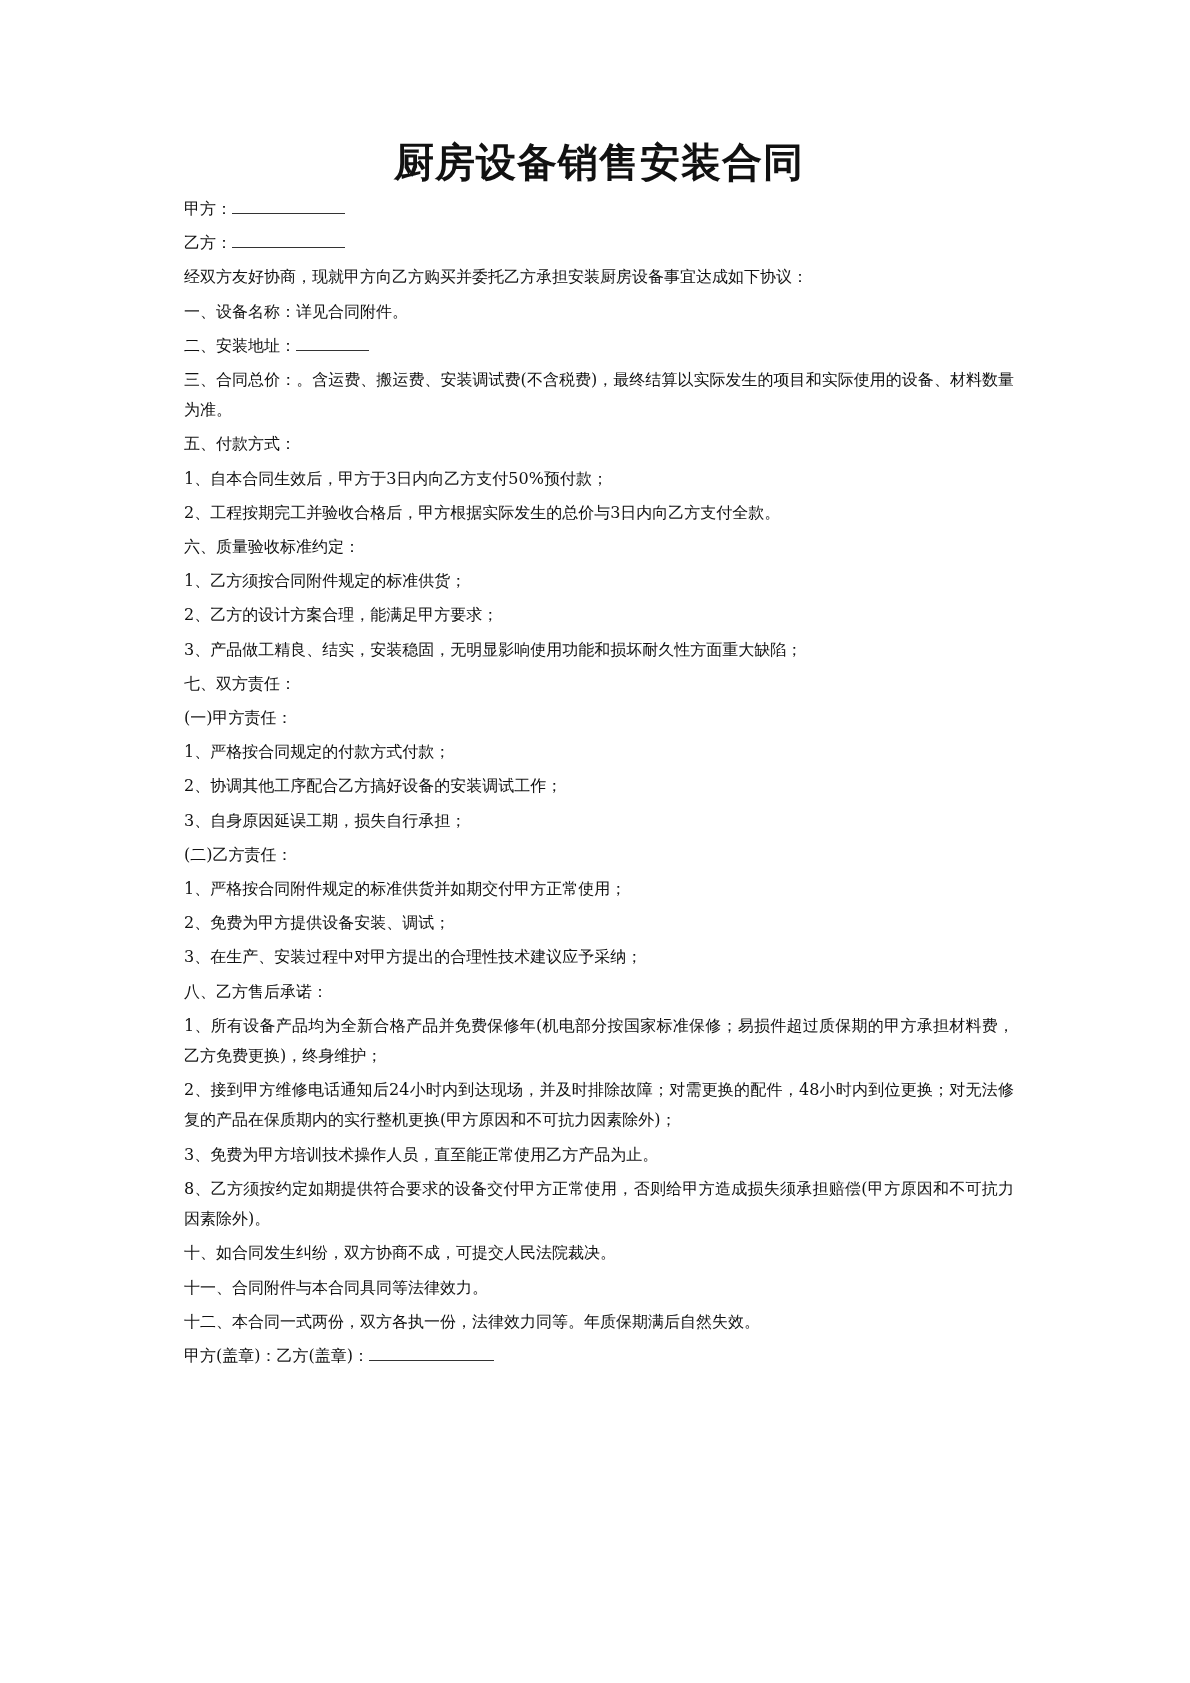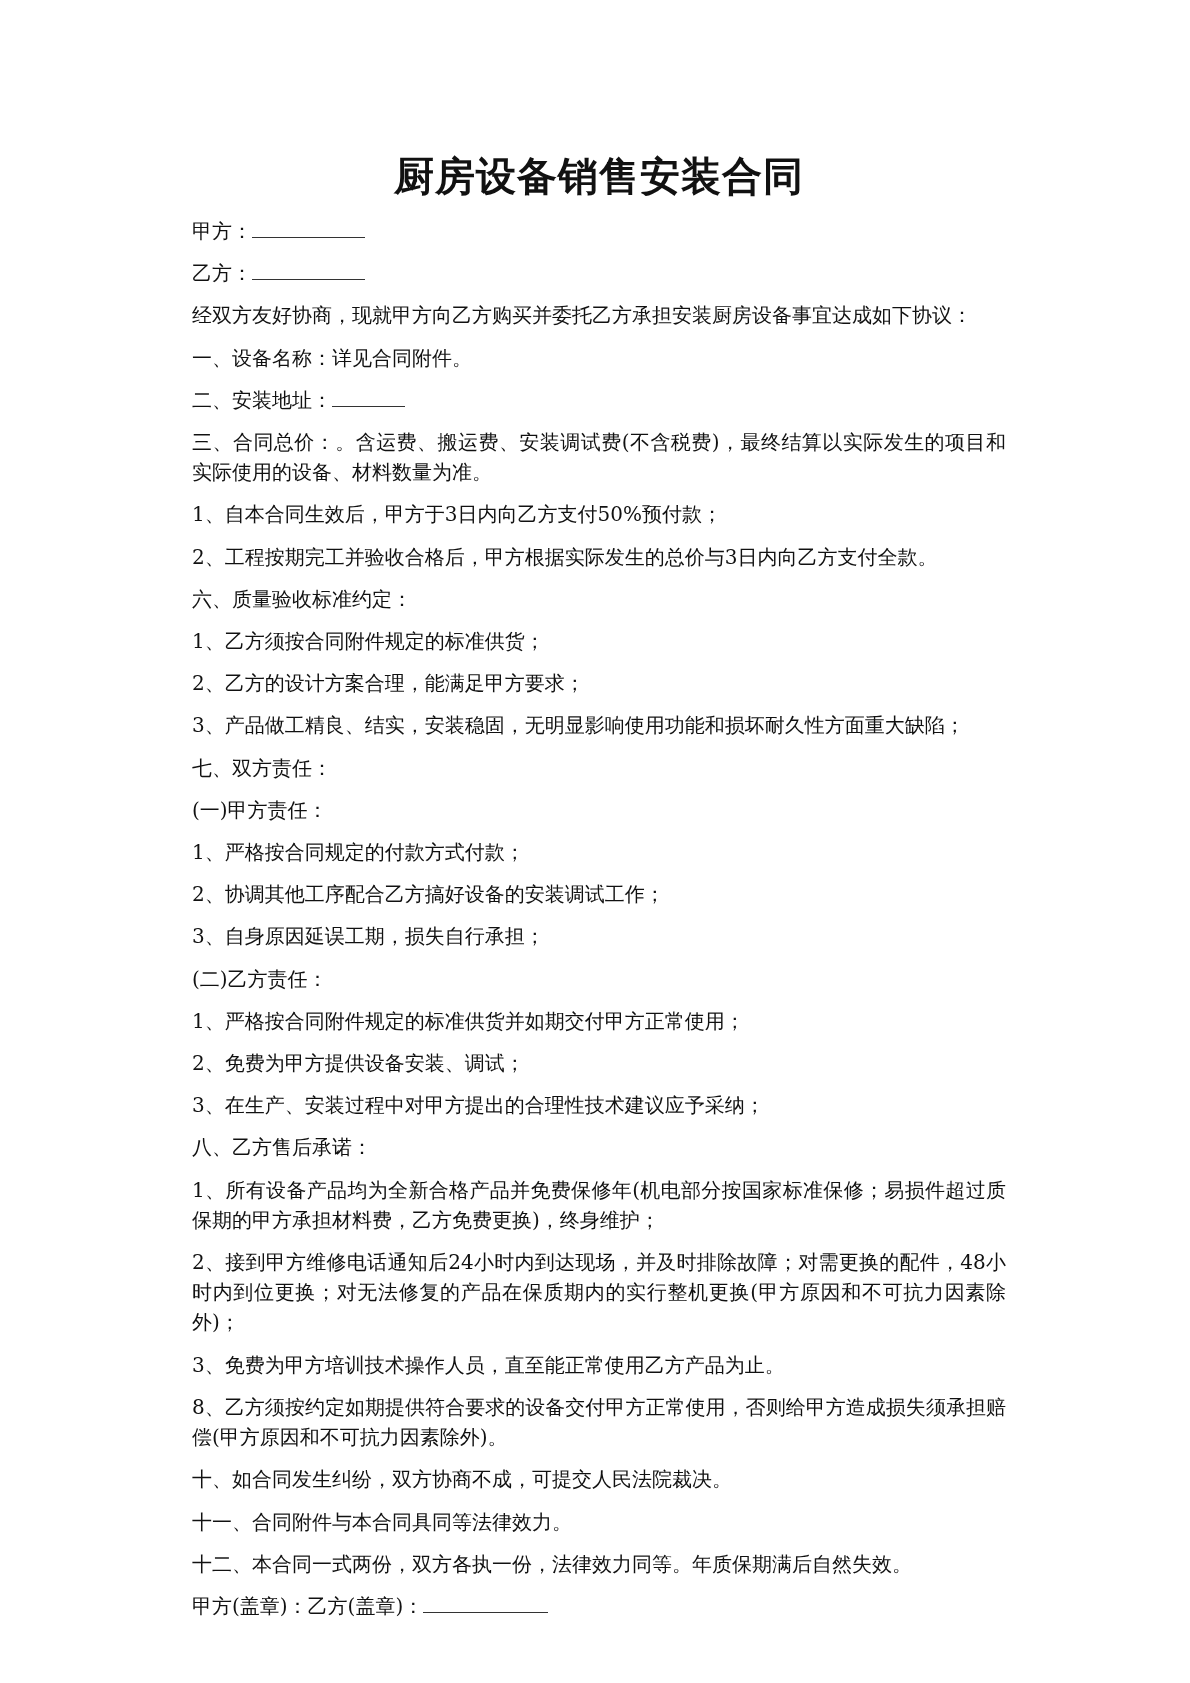--- a/index.html
+++ b/index.html
@@ -1,40 +1,41 @@
 <!DOCTYPE html>
 <html><head>
 <meta charset="utf-8">
 <style>
   html, body { margin: 0; padding: 0; background: #ffffff; }
   body { width: 1190px; height: 1683px; position: relative; overflow: hidden;
          font-family: "DejaVu Serif", "Liberation Serif", serif; color: #111; }
-  .page { position: absolute; left: 180px; top: 148px; width: 838px; }
+  .page { position: absolute; left: 180px; top: 134px; width: 838px; }
   .title { text-align: center; font-family: "DejaVu Sans", "Liberation Sans", sans-serif;
            font-weight: bold; font-size: 40px; line-height: 56px; margin: 0 0 0 0;
            letter-spacing: 1px; }
-  .line { font-size: 20px; line-height: 30.2px; margin: 12px; white-space: normal;
+  .line { font-size: 16px; line-height: 30.2px; margin: 4px; white-space: normal;
           text-align: justify; text-align-last: left; }
   .blank { display: inline-block; border-bottom: 1px solid #333; height: 18px; vertical-align: baseline; }
   .b-party { width: 113px; }
   .b-addr { width: 73px; }
   .b-sign { width: 125px; }
 </style>
 </head>
 <body>
 
 <div class="page">
   <h1 class="title">厨房设备销售安装合同</h1>
 
   <p class="line"><span>甲方：</span><span class="blank b-party"></span></p>
   <p class="line"><span>乙方：</span><span class="blank b-party"></span></p>
   <p class="line">经双方友好协商，现就甲方向乙方购买并委托乙方承担安装厨房设备事宜达成如下协议：</p>
   <p class="line">一、设备名称：详见合同附件。</p>
   <p class="line"><span>二、安装地址：</span><span class="blank b-addr"></span></p>
   <p class="line">三、合同总价：。含运费、搬运费、安装调试费(不含税费)，最终结算以实际发生的项目和实际使用的设备、材料数量为准。</p>
+  <p class="line">五、付款方式：</p>
   <p class="line">1、自本合同生效后，甲方于3日内向乙方支付50%预付款；</p>
   <p class="line">2、工程按期完工并验收合格后，甲方根据实际发生的总价与3日内向乙方支付全款。</p>
   <p class="line">六、质量验收标准约定：</p>
   <p class="line">1、乙方须按合同附件规定的标准供货；</p>
   <p class="line">2、乙方的设计方案合理，能满足甲方要求；</p>
   <p class="line">3、产品做工精良、结实，安装稳固，无明显影响使用功能和损坏耐久性方面重大缺陷；</p>
   <p class="line">七、双方责任：</p>
   <p class="line">(一)甲方责任：</p>
   <p class="line">1、严格按合同规定的付款方式付款；</p>
   <p class="line">2、协调其他工序配合乙方搞好设备的安装调试工作；</p>

